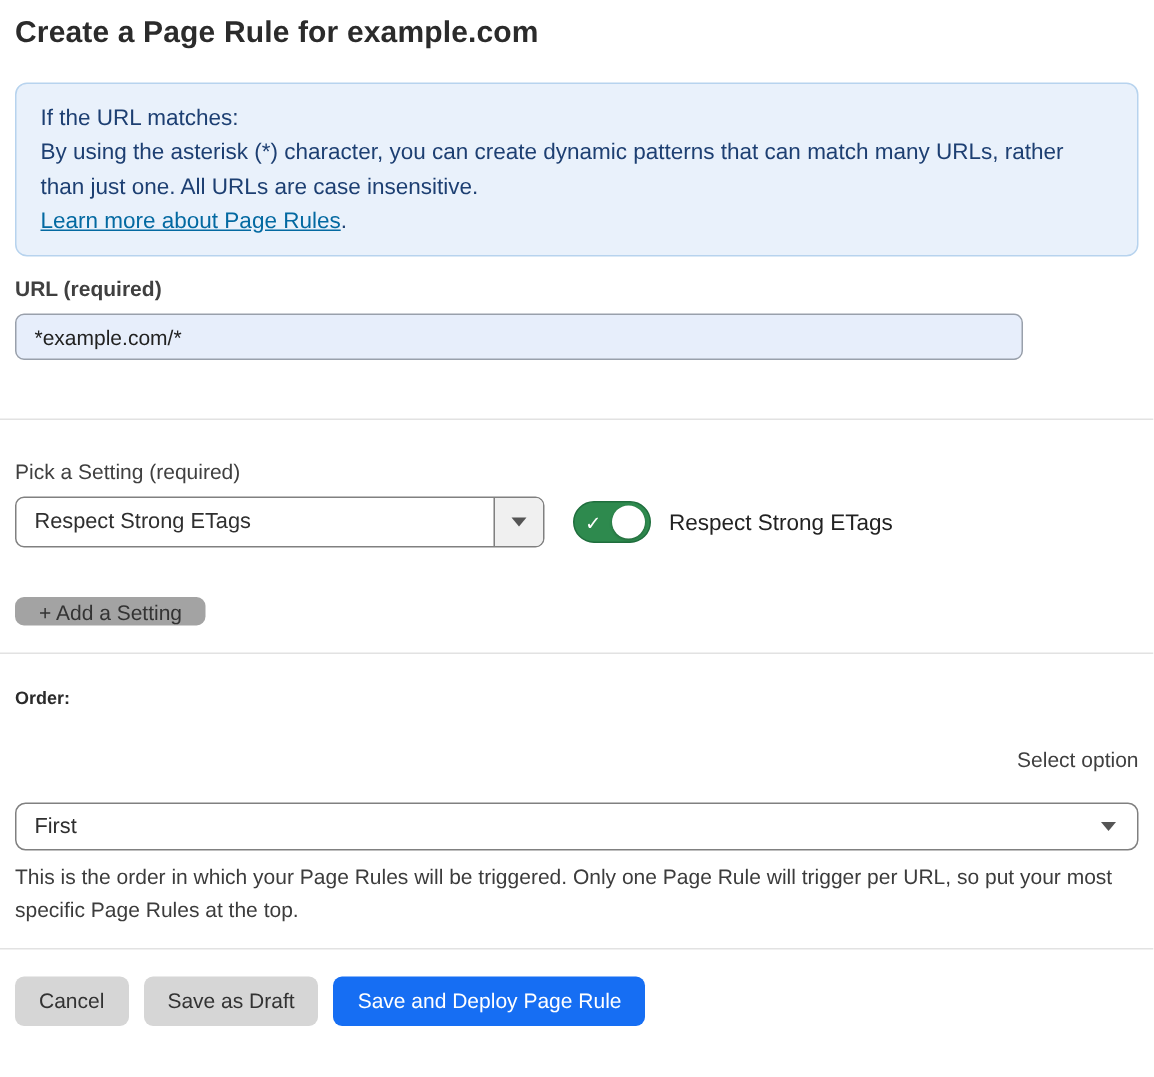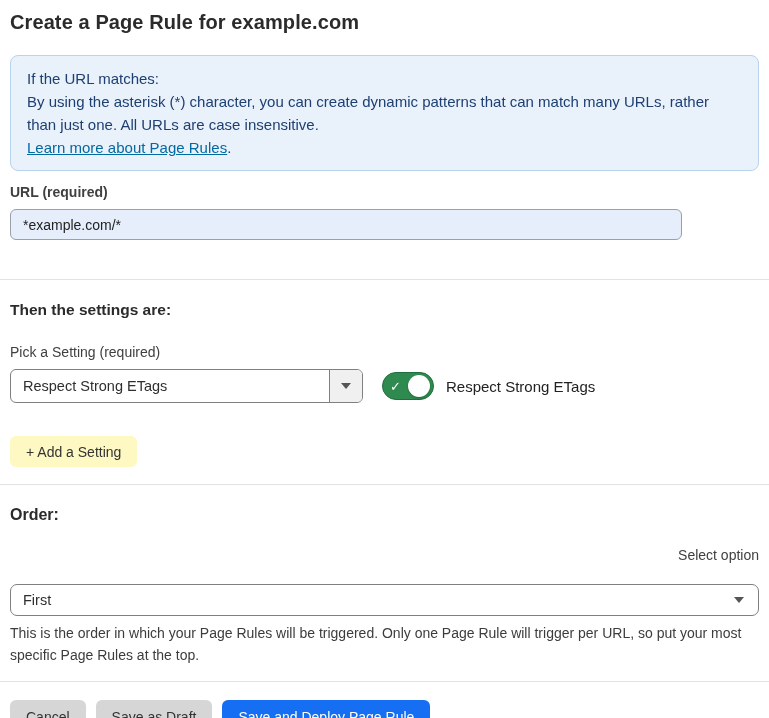--- a/index.html
+++ b/index.html
@@ -160,23 +160,23 @@
     border: none;
     border-radius: 6px;
     font-size: 14px;
     font-family: "Liberation Sans", "DejaVu Sans", sans-serif;
     cursor: pointer;
     height: 33px;
     padding: 0 16px;
     color: #333333;
     background: #d6d6d6;
   }
-  .add-setting-btn { margin-top: 33px; height: 31px; background: #fef9c3; }
-
-  .order-heading { margin-top: 21px; font-size: 16px; }
+  .add-setting-btn { margin-top: 33px; height: 19px; background: #a3a3a3; }
+
+  .order-heading { margin-top: 21px; font-size: 12px; }
   .order-select-label { margin-top: 24px; text-align: right; }
 
   .order-select {
     margin-top: 20px;
     width: 749px;
     height: 32px;
     border: 1px solid #808080;
     border-radius: 7px;
     background: #ffffff;
     display: flex;
@@ -217,21 +217,20 @@
     <div class="info-heading">If the URL matches:</div>
     <div class="info-body">By using the asterisk (*) character, you can create dynamic patterns that can match many URLs, rather than just one. All URLs are case insensitive.</div>
     <div><a class="info-link">Learn more about Page Rules</a><span class="info-link-suffix">.</span></div>
   </div>
 
   <label class="field-label url-label">URL (required)</label>
   <input class="url-input" type="text" value="*example.com/*" style="">
 
   <hr class="divider divider-1">
 
-  <h2 class="section-heading settings-heading">Then the settings are:</h2>
 
   <label class="field-label pick-label">Pick a Setting (required)</label>
 
   <div class="setting-row">
     <div class="select-box setting-select">
       <span class="select-value">Respect Strong ETags</span>
       <span class="select-arrow-segment">
         <span class="caret-down"></span>
       </span>
     </div>

